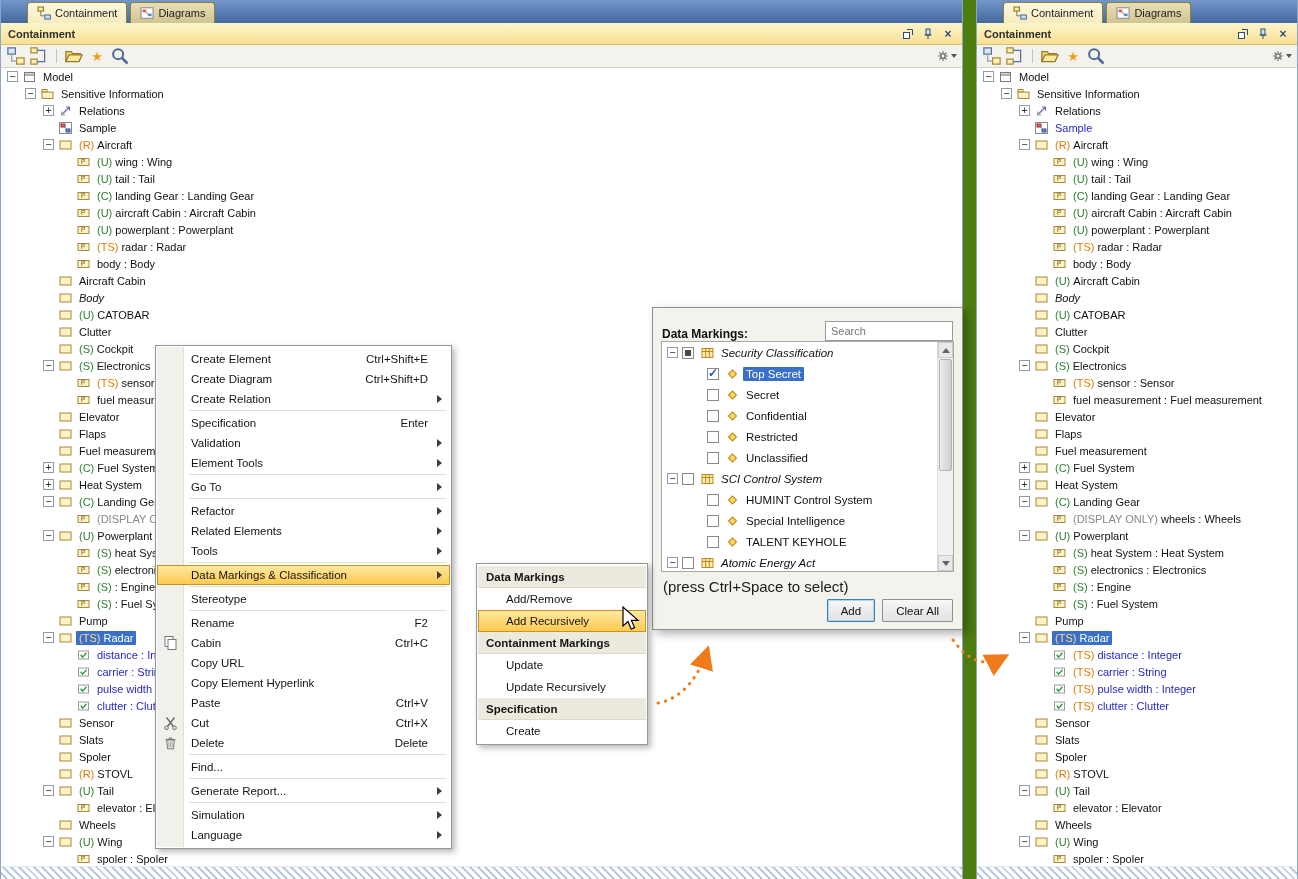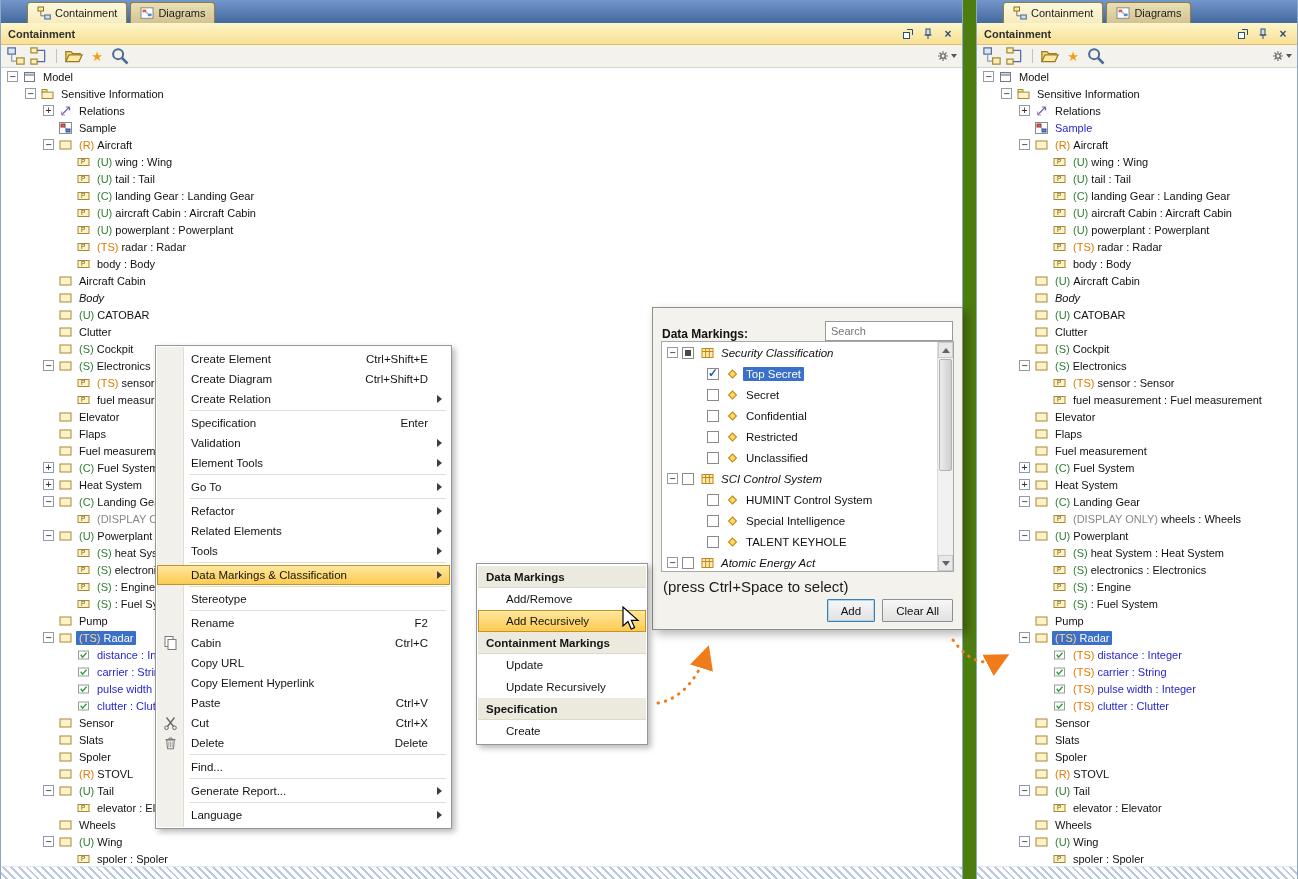--- a/index.html
+++ b/index.html
@@ -1716,20 +1716,24 @@
       <div class="mi">
         <span class="mlab">Find...</span>
       </div>
       <div class="msep"></div>
       <div class="mi">
         <span class="mlab">Generate Report...</span>
         <span class="marrow"></span>
       </div>
       <div class="msep"></div>
       <div class="mi">
+        <span class="mlab">Simulation</span>
+        <span class="marrow"></span>
+      </div>
+      <div class="mi">
         <span class="mlab">Language</span>
         <span class="marrow"></span>
       </div>
     </div>
 
   <div id="submenu">
       <div class="si header">Data Markings</div>
       <div class="si">Add/Remove</div>
       <div class="si hl">Add Recursively</div>
       <div class="si header">Containment Markings</div>

